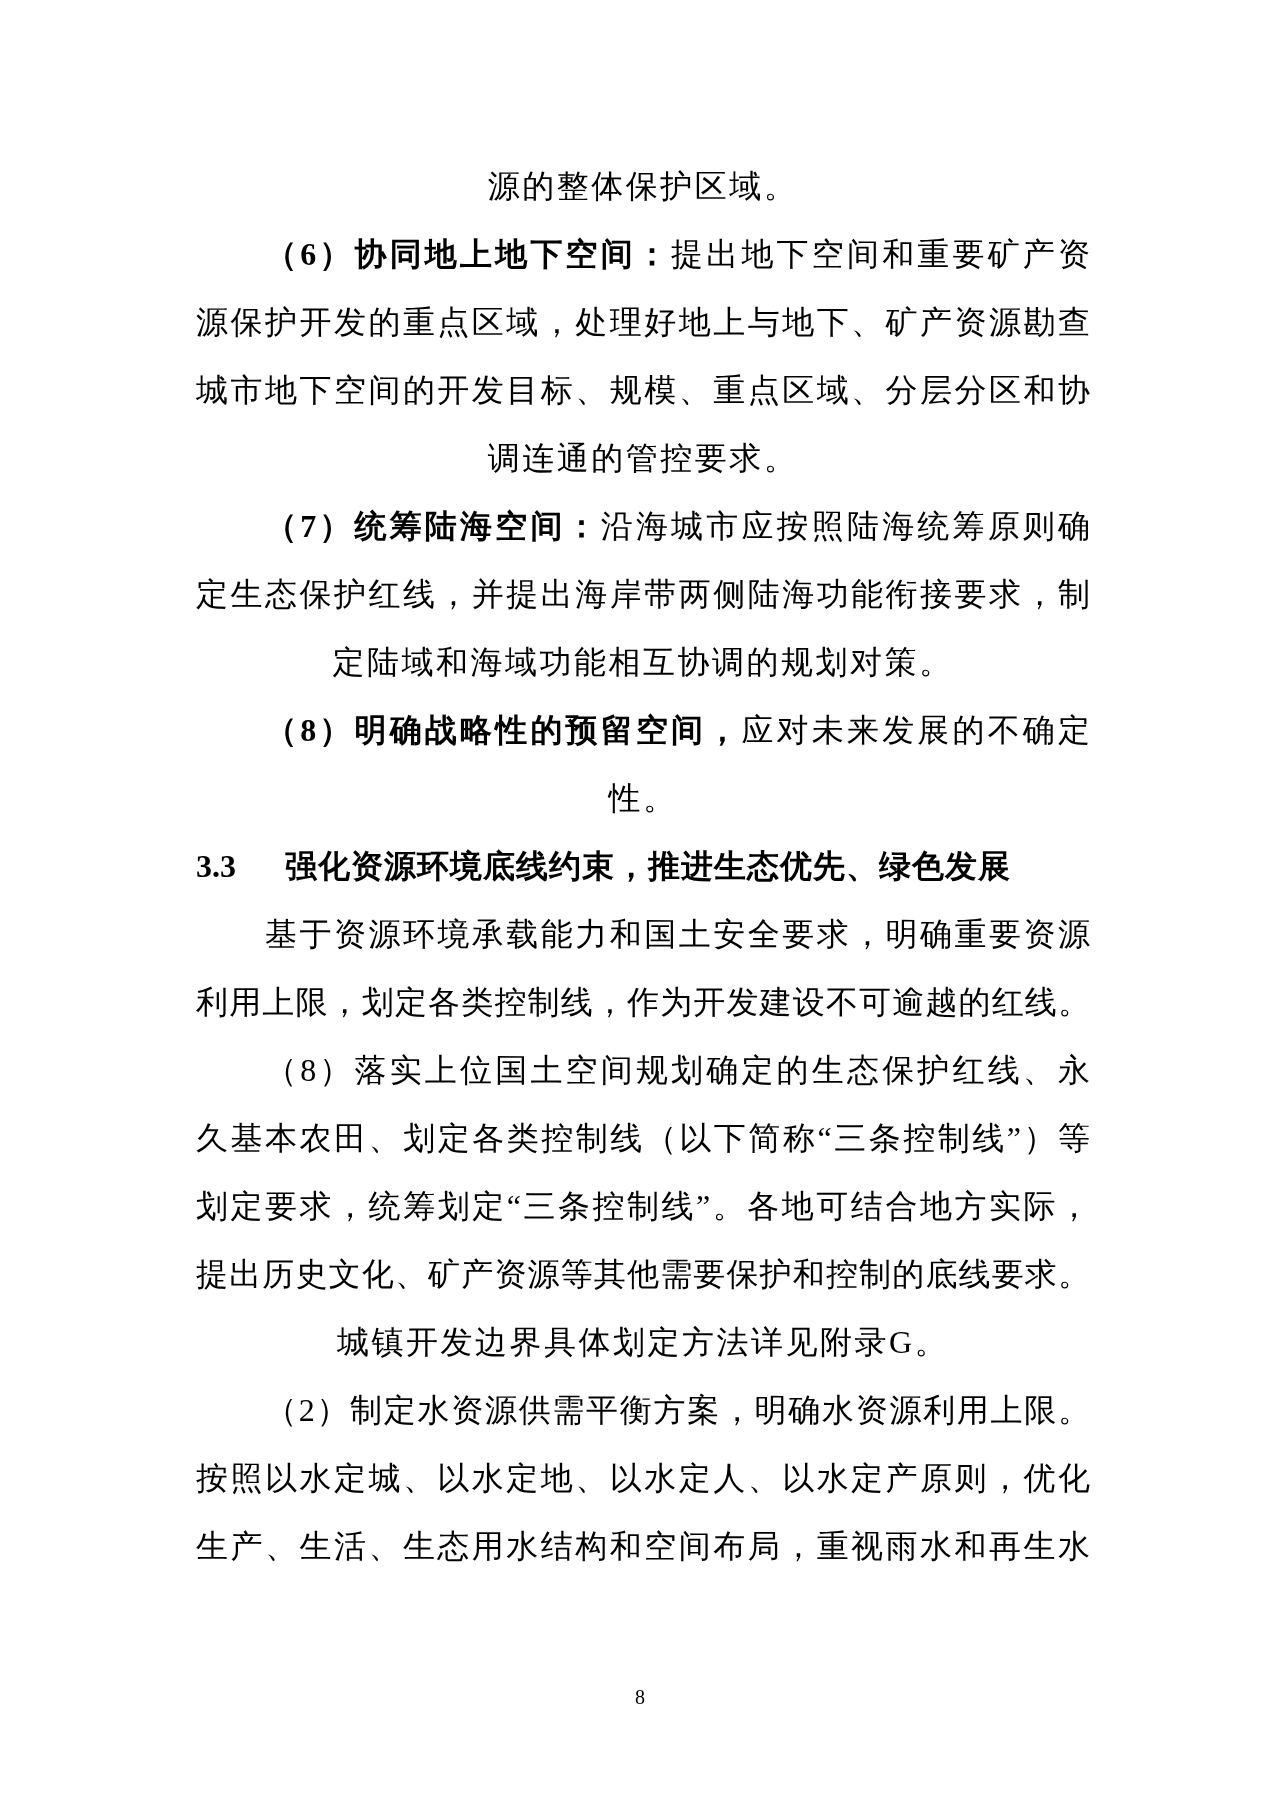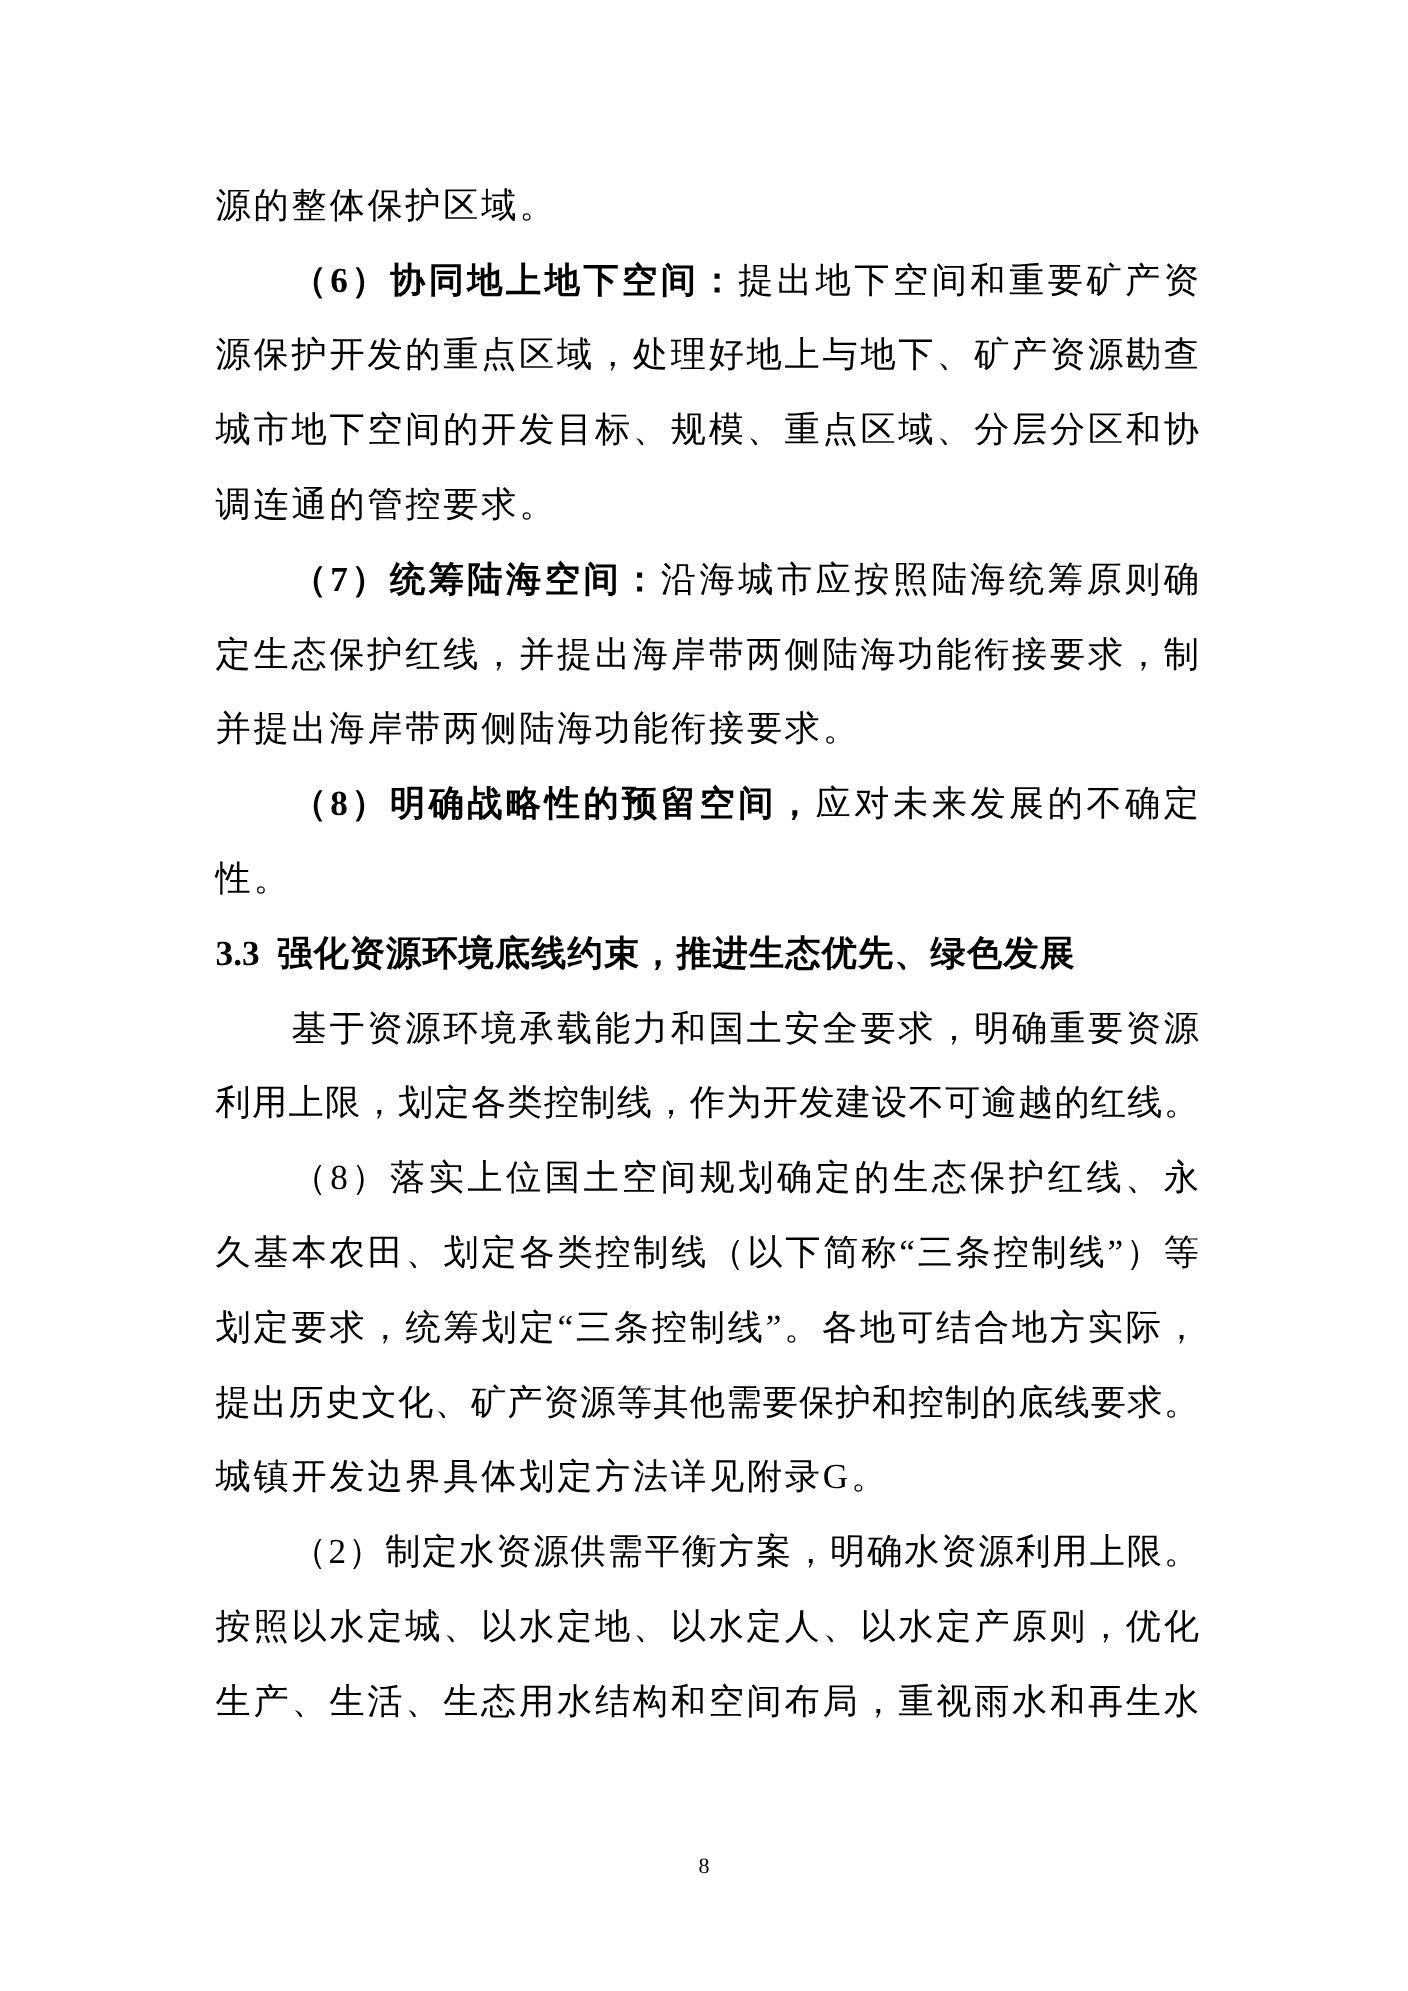--- a/index.html
+++ b/index.html
@@ -28,39 +28,39 @@
     height: 68px;
     text-align: justify;
     white-space: pre-wrap;
   }
   
   .line.jf {
     text-align-last: justify;
   }
   
   .line.end {
-    text-align: left;
+    text-align: center;
     letter-spacing: 2.5px;
   }
   .line.indent {
     text-indent: 69px;
   }
   .bold-run {
     font-weight: bold;
   }
   .heading {
     font-weight: bold;
     font-size: 32px;
     line-height: 68px;
     height: 68px;
     text-align: left;
     letter-spacing: 1px;
   }
   .heading .h-num {
-    margin-right: 16px;
+    margin-right: 49px;
     letter-spacing: 0;
     text-align: center;
   }
   .pagenum {
     position: absolute;
     top: 1682px;
     left: 0;
     width: 100%;
     height: 30px;
     line-height: 30px;
@@ -77,21 +77,21 @@
 
     <div class="line end"><span>源的整体保护区域。</span></div>
 
     <div class="line jf indent"><span class="bold-run">（6）协同地上地下空间：</span><span>提出地下空间和重要矿产资</span></div>
     <div class="line jf"><span>源保护开发的重点区域，处理好地上与地下、矿产资源勘查</span></div>
     <div class="line jf"><span>城市地下空间的开发目标、规模、重点区域、分层分区和协</span></div>
     <div class="line end"><span>调连通的管控要求。</span></div>
 
     <div class="line jf indent"><span class="bold-run">（7）统筹陆海空间：</span><span>沿海城市应按照陆海统筹原则确</span></div>
     <div class="line jf"><span>定生态保护红线，并提出海岸带两侧陆海功能衔接要求，制</span></div>
-    <div class="line end"><span>并提出海岸带两侧陆海功能衔接要求。</span></div>
+    <div class="line end"><span>定陆域和海域功能相互协调的规划对策。</span></div>
 
     <div class="line jf indent"><span class="bold-run">（8）明确战略性的预留空间，</span><span>应对未来发展的不确定</span></div>
     <div class="line end"><span>性。</span></div>
 
     <div class="heading"><span class="h-num">3.3</span><span>强化资源环境底线约束，推进生态优先、绿色发展</span></div>
 
     <div class="line jf indent"><span>基于资源环境承载能力和国土安全要求，明确重要资源</span></div>
     <div class="line jf"><span>利用上限，划定各类控制线，作为开发建设不可逾越的红线。</span></div>
 
     <div class="line jf indent"><span>（8）落实上位国土空间规划确定的生态保护红线、永</span></div>

